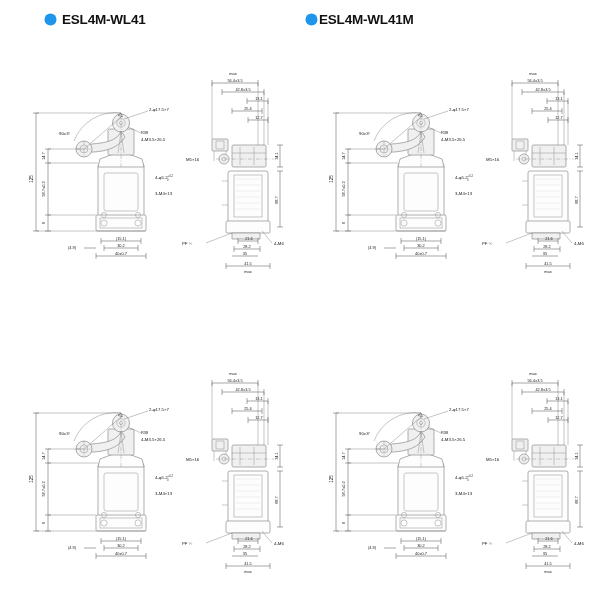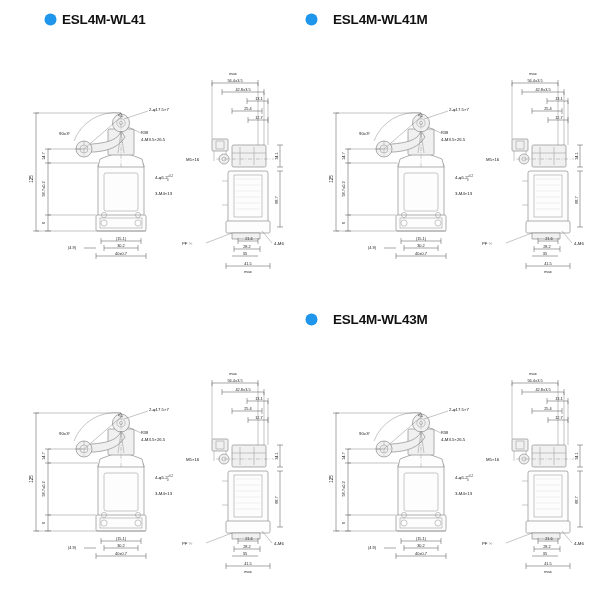--- a/index.html
+++ b/index.html
@@ -12,21 +12,21 @@
 
   
   .panel{position:absolute;width:300px;height:300px;}
   .p0{left:0;top:0}.p1{left:300px;top:0}
   .p2{left:0;top:300px}.p3{left:300px;top:300px}
 
   .title-row{
     position:absolute;left:45px;top:12px;
     display:flex;align-items:center;gap:6px;
   }
-  .p1 .title-row,.p3 .title-row{left:6px;gap:16px;}
+  .p1 .title-row,.p3 .title-row{left:6px;gap:2px;}
   .bullet{
     width:11px;height:11px;border-radius:50%;
     background:#1f96ec;flex:0 0 auto;
     box-shadow:0 0 0 .5px #1f96ec;
   }
   .title-txt{
     font-size:13.5px;font-weight:bold;letter-spacing:-0.2px;
     white-space:nowrap;color:#111;
   }
 
@@ -567,24 +567,20 @@
 
           <text class="tw" x="274" y="190">4-M6</text>
           <path class="dimthin" d="M272 188 L262 176"></path>
         </g>
 
       </svg>
     </div>
   </div>
 
   <div class="panel p3">
-    <div class="title-row">
-      <span class="bullet"></span>
-      <span class="title-txt">ESL4M-WL43M</span>
-    </div>
     <div class="draw">
       <svg viewBox="0 0 300 240" width="300" height="240">
 
         <g>
 
           <rect class="fillbody" x="98" y="108" width="46" height="60" rx="3"></rect>
           <rect class="ol2" x="104" y="118" width="34" height="38" rx="2"></rect>
 
           <path class="fillbody" d="M98 112 L100 104 L116 98 L126 98 L142 104 L144 112 Z"></path>
 

